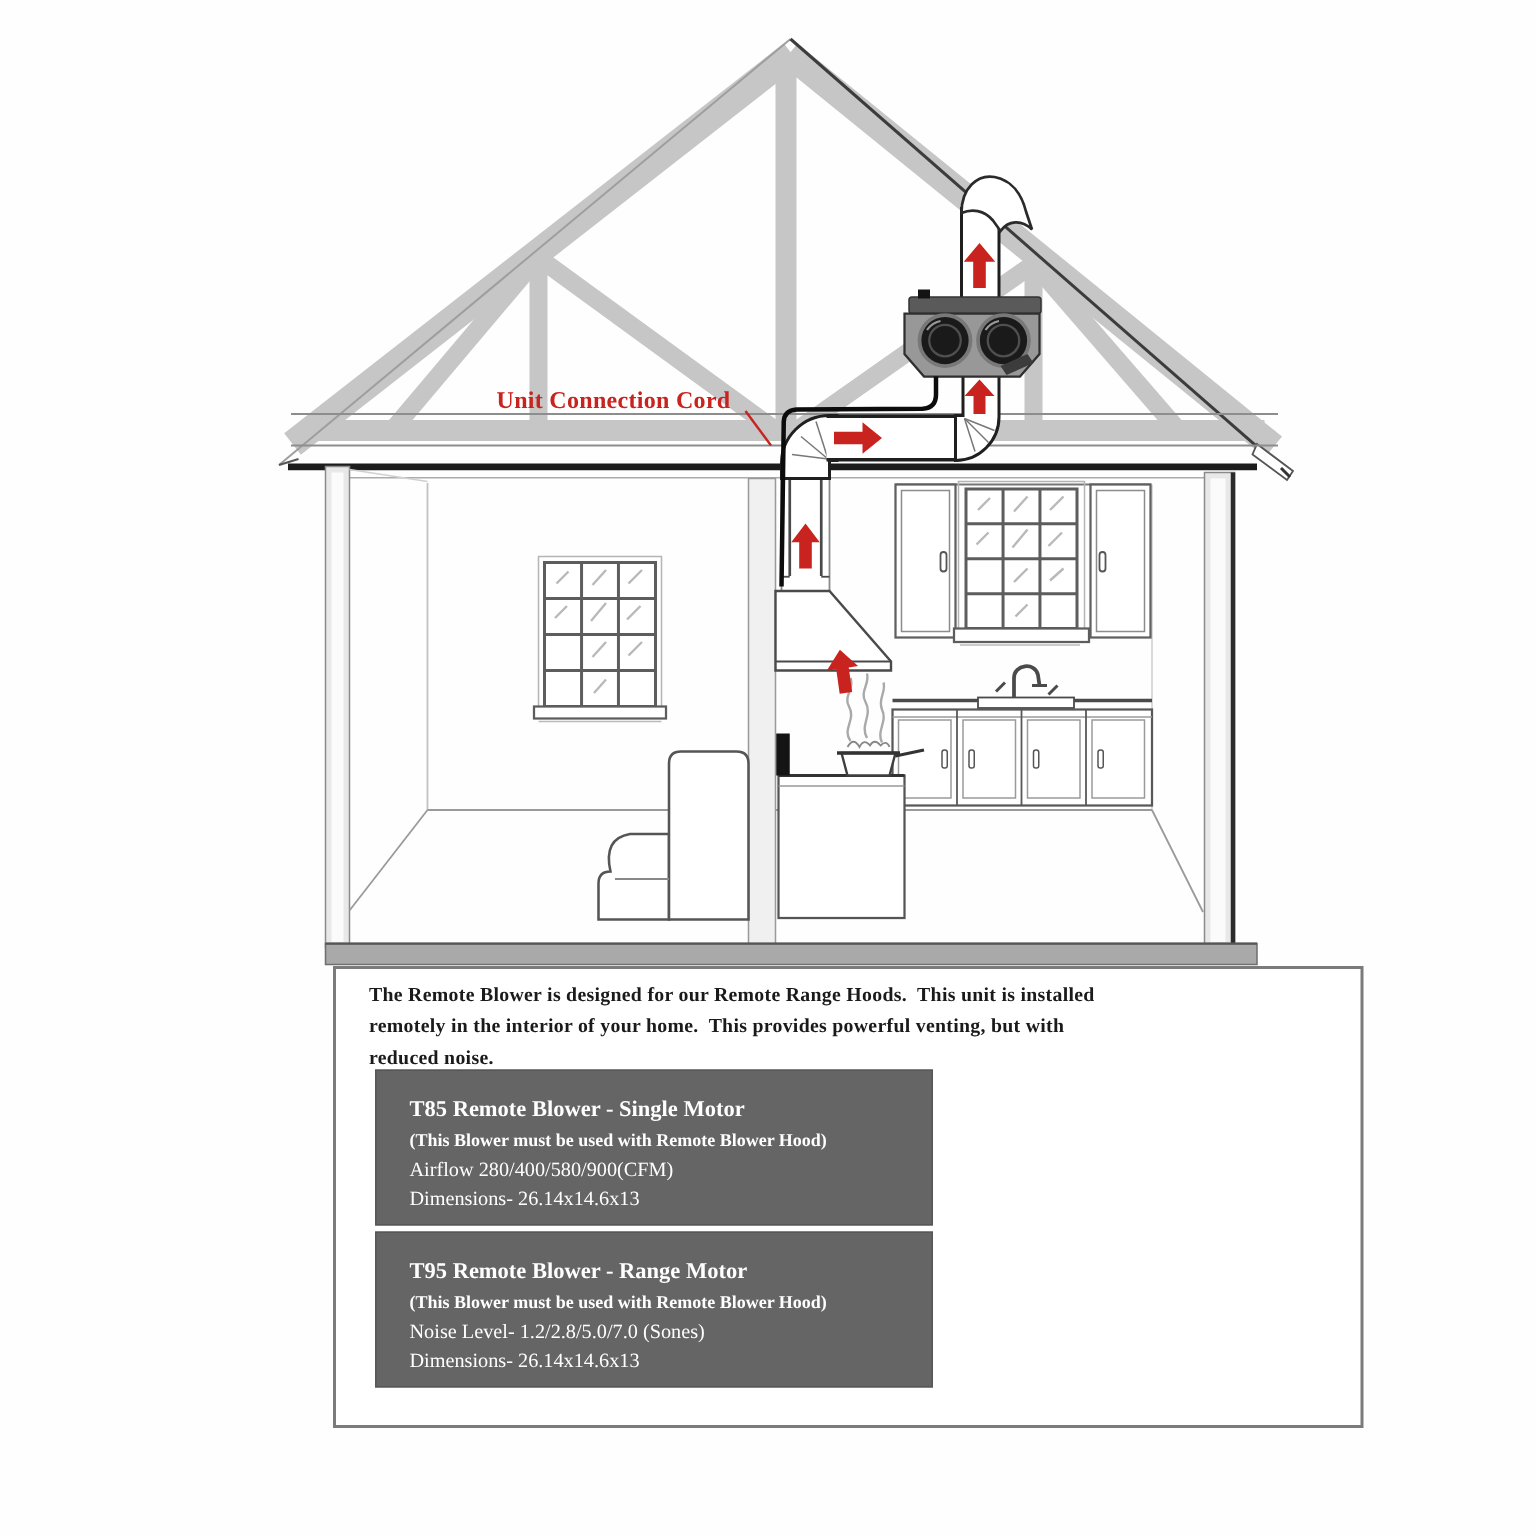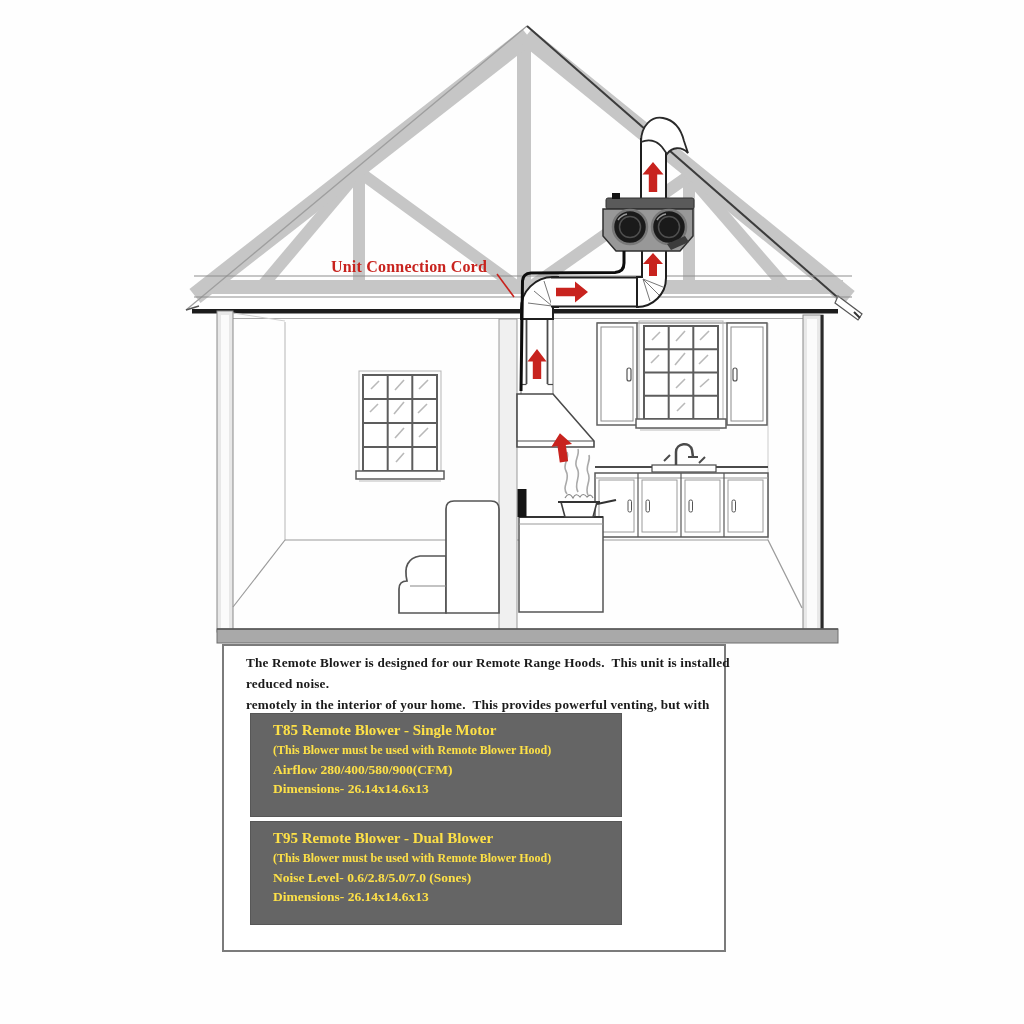--- a/index.html
+++ b/index.html
@@ -7,39 +7,39 @@
     position:relative;width:1024px;height:1024px;background:#fefefe;overflow:hidden;
     font-family:"Liberation Serif","DejaVu Serif",serif;
   }
   #diagram-svg{position:absolute;left:0;top:0;}
   .annotation-text{
     font-family:"Liberation Serif","DejaVu Serif",serif;
     font-weight:bold;font-size:16px;letter-spacing:.2px;
   }
   
   .info-panel{
-    position:absolute;left:222px;top:644px;width:504px;height:308px;
+    position:absolute;left:222px;top:644px;width:687px;height:308px;
     background:#ffffff;border:2px solid #7b7b7b;box-sizing:border-box;
   }
   .intro{
     position:absolute;left:22px;top:6px;width:560px;
     font-size:13.2px;font-weight:bold;color:#1a1a1a;line-height:21px;
     letter-spacing:.2px;
   }
   .intro span{display:block;white-space:pre;}
   .spec-box{
     position:absolute;left:26px;width:372px;height:104px;
-    background:#656565;color:#fde047;box-sizing:border-box;
-    padding:6px 8px 0 22px;border:1px solid #575757;
+    background:#656565;color:#ffffff;box-sizing:border-box;
+    padding:16px 8px 0 22px;border:1px solid #575757;
   }
   .spec-box.first{top:67px;}
   .spec-box.second{top:175px;}
   .spec-title{font-size:15px;font-weight:bold;line-height:21px;white-space:pre;}
   .spec-note{font-size:12px;font-weight:bold;line-height:19px;white-space:pre;}
-  .spec-line{font-size:13.5px;font-weight:bold;line-height:19px;white-space:pre;}
+  .spec-line{font-size:13.5px;font-weight:normal;line-height:19px;white-space:pre;}
 </style>
 </head>
 <body>
 
 <div id="stage">
 
   <svg id="diagram-svg" width="1024" height="655" viewBox="0 0 1024 655">
 
     <g stroke="#c6c6c6">
       <line x1="524" y1="42" x2="524" y2="294" stroke-width="14"></line>
@@ -267,32 +267,32 @@
 
     <g>
       <line x1="497" y1="274" x2="514" y2="297" stroke="#c8231e" stroke-width="1.6"></line>
       <text x="331" y="272" class="annotation-text" fill="#c8231e">Unit Connection Cord</text>
     </g>
   </svg>
 
   <div class="info-panel">
     <div class="intro">
       <span>The Remote Blower is designed for our Remote Range Hoods.  This unit is installed</span>
+      <span>remotely in the interior of your home.  This provides powerful venting, but with</span>
       <span>reduced noise.</span>
-      <span>remotely in the interior of your home.  This provides powerful venting, but with</span>
     </div>
 
     <div class="spec-box first">
       <div class="spec-title">T85 Remote Blower - Single Motor</div>
       <div class="spec-note">(This Blower must be used with Remote Blower Hood)</div>
       <div class="spec-line">Airflow 280/400/580/900(CFM)</div>
       <div class="spec-line">Dimensions- 26.14x14.6x13</div>
     </div>
 
     <div class="spec-box second">
-      <div class="spec-title">T95 Remote Blower - Dual Blower</div>
+      <div class="spec-title">T95 Remote Blower - Range Motor</div>
       <div class="spec-note">(This Blower must be used with Remote Blower Hood)</div>
-      <div class="spec-line">Noise Level- 0.6/2.8/5.0/7.0 (Sones)</div>
+      <div class="spec-line">Noise Level- 1.2/2.8/5.0/7.0 (Sones)</div>
       <div class="spec-line">Dimensions- 26.14x14.6x13</div>
     </div>
   </div>
 
 </div>
 
 </body></html>

